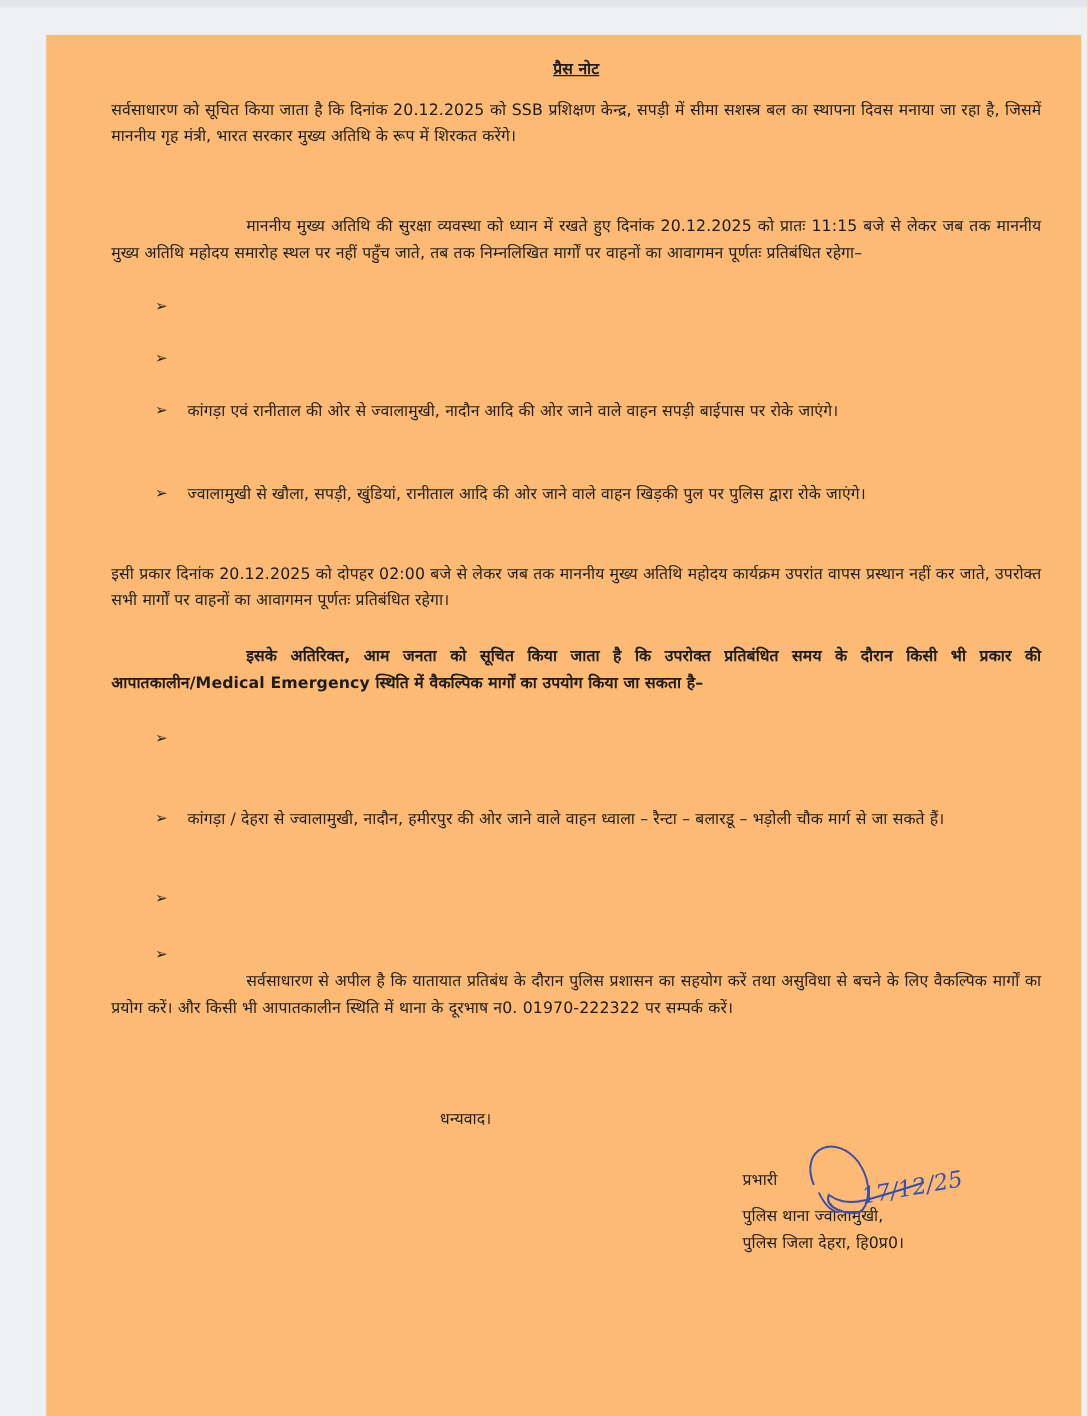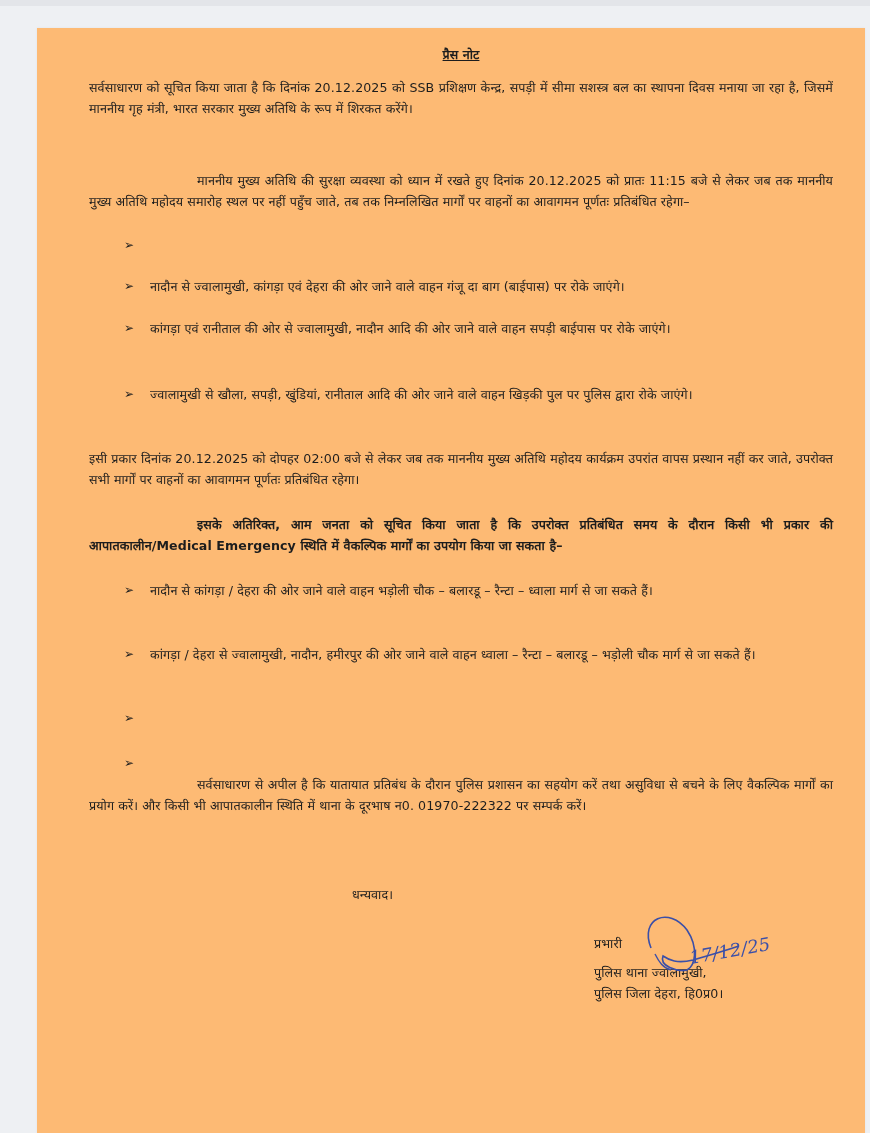--- a/index.html
+++ b/index.html
@@ -62,38 +62,36 @@
 
     <div class="para" style="top:49px;">सर्वसाधारण को सूचित किया जाता है कि दिनांक 20.12.2025 को SSB प्रशिक्षण केन्द्र, सपड़ी में सीमा सशस्त्र बल का स्थापना दिवस मनाया जा रहा है, जिसमें माननीय गृह मंत्री, भारत सरकार मुख्य अतिथि के रूप में शिरकत करेंगे।</div>
 
     <div class="para indent" style="top:113px;margin-top:29px;">माननीय मुख्य अतिथि की सुरक्षा व्यवस्था को ध्यान में रखते हुए दिनांक 20.12.2025 को प्रातः 11:15 बजे से लेकर जब तक माननीय मुख्य अतिथि महोदय समारोह स्थल पर नहीं पहुँच जाते, तब तक निम्नलिखित मार्गों पर वाहनों का आवागमन पूर्णतः प्रतिबंधित रहेगा–</div>
 
     <div class="bullet" style="top:207px;">
       <span class="mark">➢</span>
     </div>
     <div class="bullet" style="top:248px;">
       <span class="mark">➢</span>
-      <span>नादौन से ज्वालामुखी, कांगड़ा एवं देहरा की ओर जाने वाले वाहन गंजू दा बाग (बाईपास) पर रोके जाएंगे।</span>
     </div>
     <div class="bullet" style="top:290px;">
       <span class="mark">➢</span>
       <span>कांगड़ा एवं रानीताल की ओर से ज्वालामुखी, नादौन आदि की ओर जाने वाले वाहन सपड़ी बाईपास पर रोके जाएंगे।</span>
     </div>
     <div class="bullet" style="top:356px;">
       <span class="mark">➢</span>
       <span>ज्वालामुखी से खौला, सपड़ी, खुंडियां, रानीताल आदि की ओर जाने वाले वाहन खिड़की पुल पर पुलिस द्वारा रोके जाएंगे।</span>
     </div>
 
     <div class="para" style="top:420px;">इसी प्रकार दिनांक 20.12.2025 को दोपहर 02:00 बजे से लेकर जब तक माननीय मुख्य अतिथि महोदय कार्यक्रम उपरांत वापस प्रस्थान नहीं कर जाते, उपरोक्त सभी मार्गों पर वाहनों का आवागमन पूर्णतः प्रतिबंधित रहेगा।</div>
 
     <div class="para indent bold" style="top:486px;">इसके अतिरिक्त, आम जनता को सूचित किया जाता है कि उपरोक्त प्रतिबंधित समय के दौरान किसी भी प्रकार की आपातकालीन/Medical Emergency स्थिति में वैकल्पिक मार्गों का उपयोग किया जा सकता है–</div>
 
     <div class="bullet" style="top:552px;">
       <span class="mark">➢</span>
-      <span>नादौन से कांगड़ा / देहरा की ओर जाने वाले वाहन भड़ोली चौक – बलारडू – रैन्टा – ध्वाला मार्ग से जा सकते हैं।</span>
     </div>
     <div class="bullet" style="top:616px;">
       <span class="mark">➢</span>
       <span>कांगड़ा / देहरा से ज्वालामुखी, नादौन, हमीरपुर की ओर जाने वाले वाहन ध्वाला – रैन्टा – बलारडू – भड़ोली चौक मार्ग से जा सकते हैं।</span>
     </div>
     <div class="bullet" style="top:680px;">
       <span class="mark">➢</span>
     </div>
     <div class="bullet" style="top:725px;">
       <span class="mark">➢</span>

